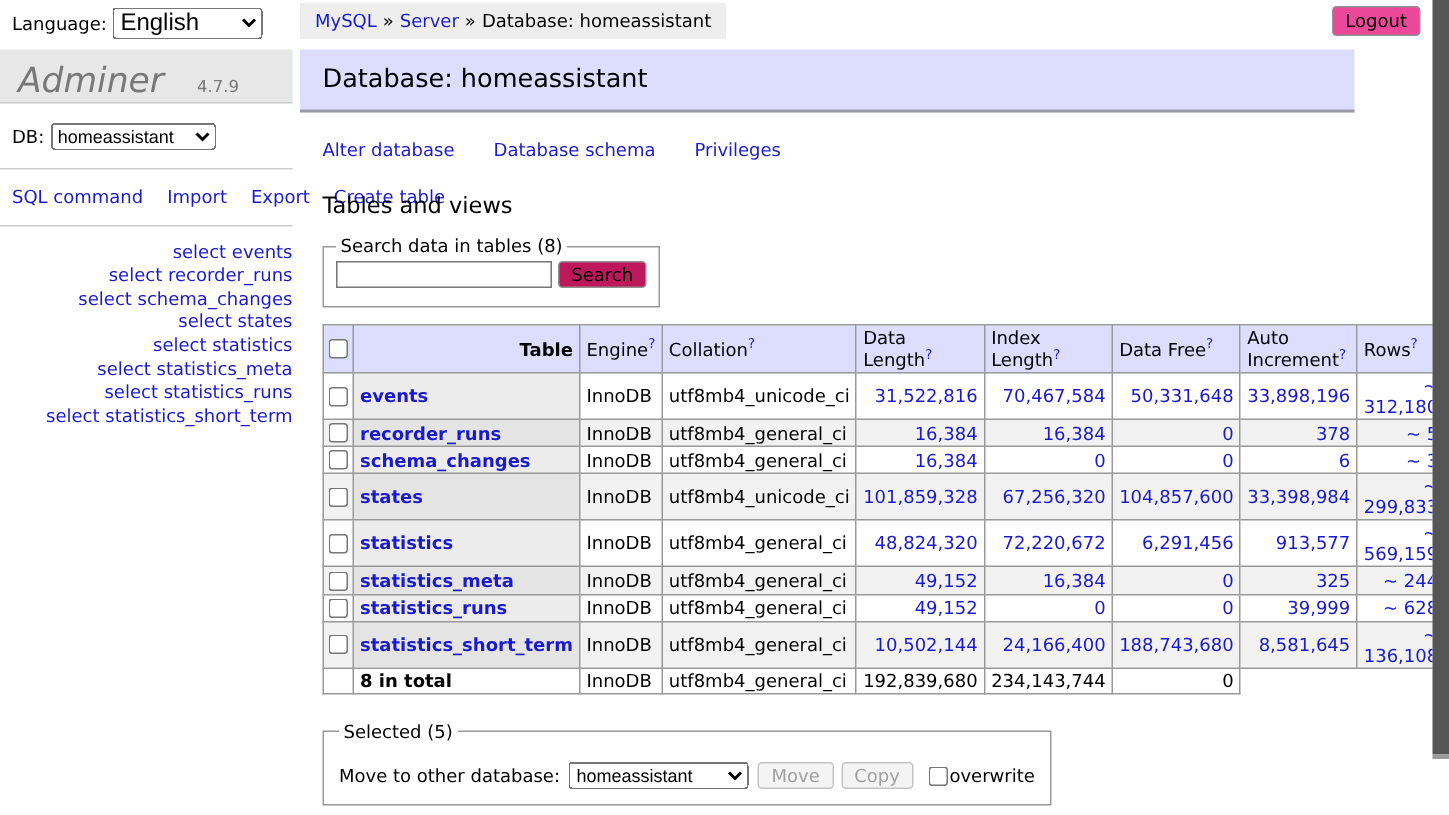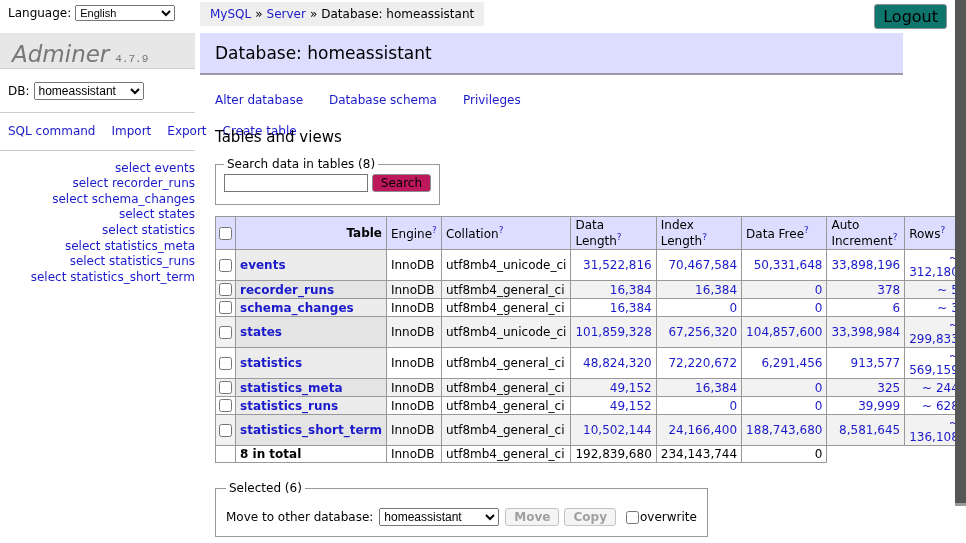--- a/index.html
+++ b/index.html
@@ -7,34 +7,34 @@
   body {
     width:966px; height:543px; position:relative; overflow:hidden;
     background:#fff; color:#000;
     font-family:"DejaVu Sans","Liberation Sans",sans-serif;
     font-size:12px;
   }
   a { color:#1b1acb; text-decoration:none; cursor:pointer; }
 
   
   .lang-bar { position:absolute; top:5px; left:8px; }
-  .lang-bar select { width:100px; font-size:11px; margin-left:4px; }
+  .lang-bar select { width:100px; font-size:16px; margin-left:4px; }
   .breadcrumb { position:absolute; left:200px; top:2px; background:#eee; padding:5px 10px; white-space:nowrap; }
   .breadcrumb .sep { color:#000; margin:0 4px; }
   .logout-btn {
     position:absolute; top:4px; right:19px;
-    background:#0f766e; border:1px solid #8f8f8f; border-radius:3px;
-    padding:2px 8px; font-size:16px; font-family:inherit; cursor:pointer;
+    background:#ec4899; border:1px solid #8f8f8f; border-radius:3px;
+    padding:2px 8px; font-size:12px; font-family:inherit; cursor:pointer;
   }
 
   
   .menu { position:absolute; left:0; top:33px; width:195px; }
   .brand-box { background:#e7e7e7; border-bottom:1px solid #cfcfcf; padding:8px 12px; height:36px; }
   .brand { font-style:italic; font-size:23px; color:#787878; }
-  .version { font-size:11px; color:#787878; margin-left:6px;font-family:Liberation Mono, monospace; }
+  .version { font-size:11px; color:#787878; margin-left:22px; }
   .db-row { margin:13px 0 12px 8px; }
   .db-row select { width:110px; font-size:12px; margin-left:4px; }
   .menu hr { border:none; border-top:1px solid #ccc; margin:9px 0; }
   .menu-actions { margin:0 0 0 8px; width:180px; line-height:1.55; }
   .menu-actions a { margin-right:16px; white-space:nowrap; }
   .table-links { margin:10px 0 0 8px; }
   .table-links p { margin:0 0 1px; line-height:1.22; white-space:nowrap;text-align:right; }
 
   
   .content { position:absolute; left:200px; top:33px; width:703px; }
@@ -69,21 +69,21 @@
   td.num { text-align:right; }
   td.chk, thead td.chk { text-align:center; width:20px; padding:1px 2px; }
   tr.total th { background:#fff; }
   tr.total td, tr.total th { color:#000; }
   input[type=checkbox] { width:13px; height:13px; margin:1px; vertical-align:middle; }
 
   .selected-box { margin-top:18px; padding:4px 10px 10px; }
   .sel-buttons .btn { margin-right:5px; }
   .move-row { margin-top:9px; }
   .move-row select { width:120px; font-size:12px; margin:0 6px; }
-  .move-row .btn { margin-right:5px;font-weight:bold; }
+  .move-row .btn { margin-right:5px; }
   .overwrite-wrap { margin-left:4px; white-space:nowrap; }
 
   
   .scrollbar { position:absolute; right:0; top:0; width:11px; height:543px; background:#fff; }
   .scrollbar .thumb { position:absolute; top:0; left:0; width:11px; height:503px; background:#565656; }
   .scrollbar .notch { position:absolute; top:503px; left:0; width:11px; height:3px; background:#9a9a9a; }
 </style>
 </head>
 <body>
 
@@ -266,21 +266,21 @@
             <td>InnoDB</td>
             <td>utf8mb4_general_ci</td>
             <td class="num">192,839,680</td>
             <td class="num">234,143,744</td>
             <td class="num">0</td>
           </tr>
         </tbody>
     </table>
 
     <fieldset class="selected-box">
-      <legend>Selected (6)</legend>
+      <legend>Selected (5)</legend>
       <div class="move-row">
         <span>Move to other database:</span><select><option>homeassistant</option></select><button class="btn" disabled="">Move</button><button class="btn" disabled="">Copy</button><span class="overwrite-wrap"><input type="checkbox" style=""><span>overwrite</span></span>
       </div>
     </fieldset>
 
     
 
     
     
 

